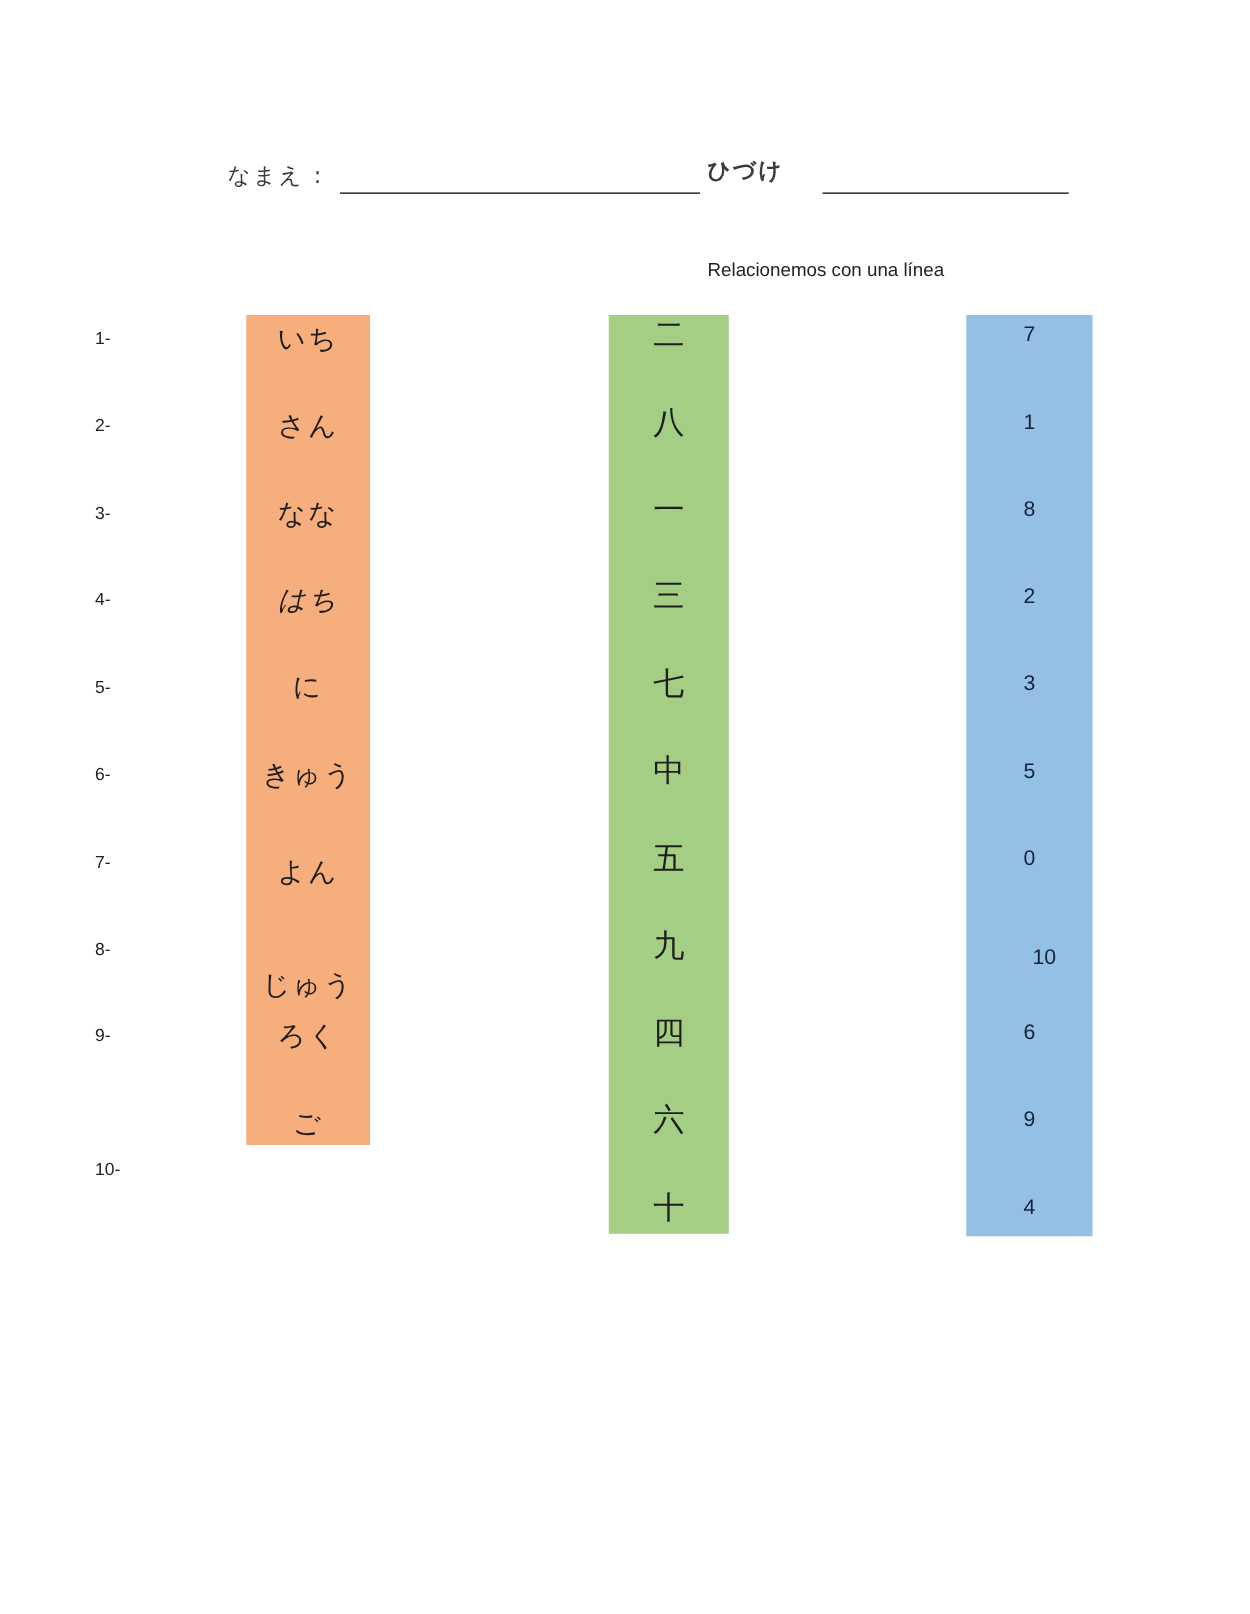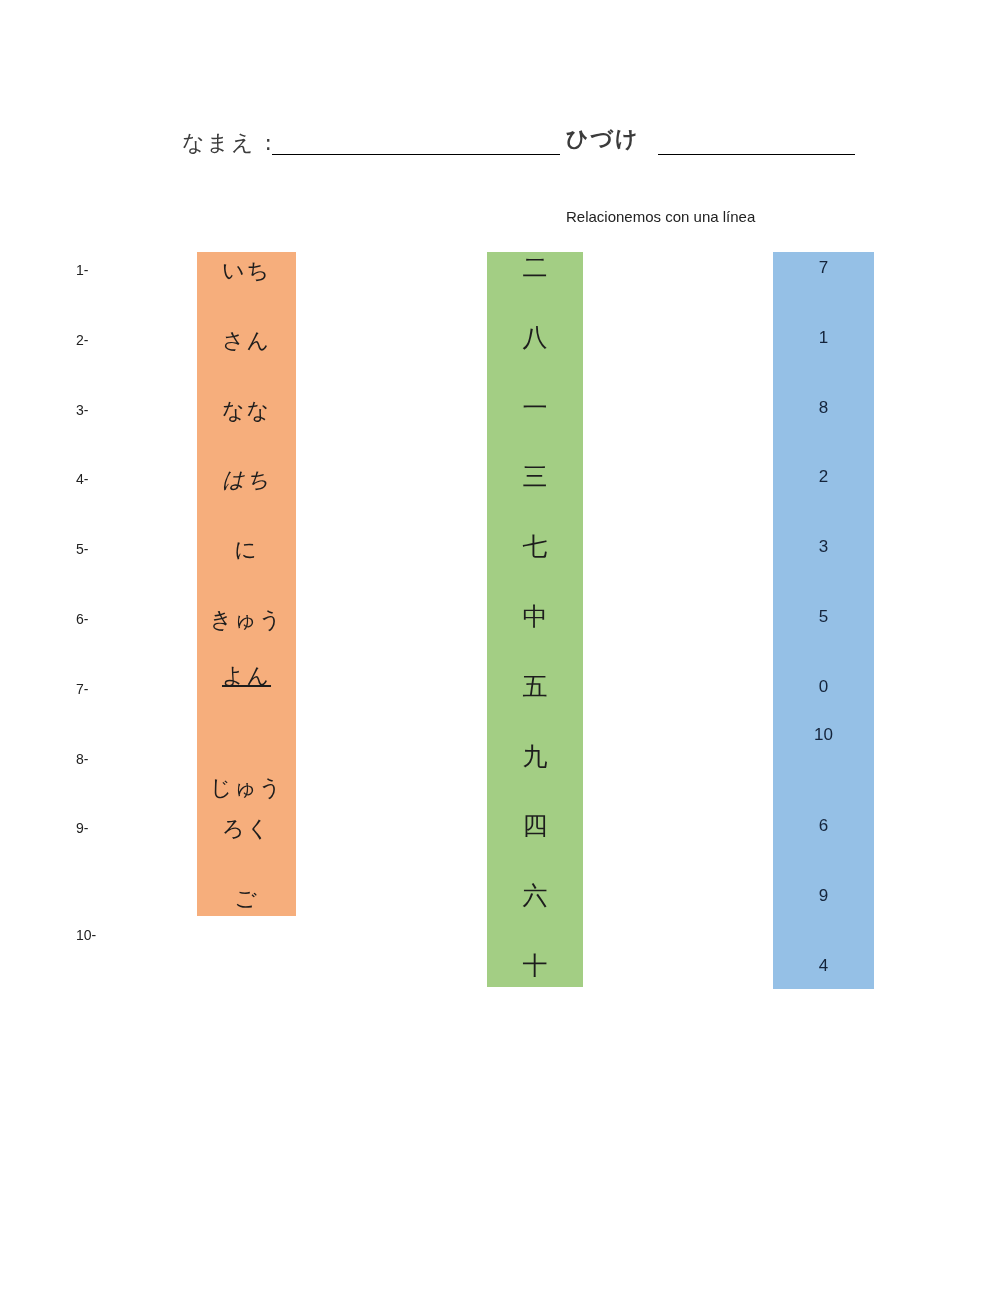--- a/index.html
+++ b/index.html
@@ -22,21 +22,21 @@
   #header-row {
     position: absolute;
     left: 0;
     top: 124px;
     width: 1000px;
     height: 44px;
   }
   .jp-label {
     position: absolute;
     font-family: "DejaVu Sans", sans-serif;
-    font-size: 22px;
+    font-size: 18px;
     color: #3b3b3b;
     letter-spacing: 2px;
     white-space: nowrap;
   }
   #name-label  { left: 182px; top: 4px; }
   #date-label  { left: 566px; top: 0; font-weight: bold; }
 
   .blank-line {
     position: absolute;
     border-bottom: 1.6px solid #000000;
@@ -164,21 +164,21 @@
       <div class="row-number" style="top: 675px;">10-</div>
     </div>
 
   <div class="column" id="column-hiragana" style="background: rgb(246, 174, 124);">
       <div class="cell" style="top: 4px;">いち</div>
       <div class="cell" style="top: 73.8px;">さん</div>
       <div class="cell" style="top: 143.6px;">なな</div>
       <div class="cell" style="top: 213.4px; font-style: italic;">はち</div>
       <div class="cell" style="top: 283.2px;">に</div>
       <div class="cell" style="top: 353px;">きゅう</div>
-      <div class="cell" style="top: 409px; text-decoration: underline;">よん</div>
+      <div class="cell" style="top: 431px;">よん</div>
       <div class="cell" style="top: 521px;">じゅう</div>
       <div class="cell" style="top: 562.4px;">ろく</div>
       <div class="cell" style="top: 632.2px;">ご</div>
     </div>
   <div class="column" id="column-kanji" style="background: rgb(163, 206, 132);">
       <div class="cell" style="top: -1px;">二</div>
       <div class="cell" style="top: 68.8px;">八</div>
       <div class="cell" style="top: 138.6px;">一</div>
       <div class="cell" style="top: 208.4px;">三</div>
       <div class="cell" style="top: 278.2px;">七</div>
@@ -190,19 +190,19 @@
       <div class="cell" style="top: 697px;">十</div>
     </div>
   <div class="column" id="column-numerals" style="background: rgb(149, 192, 230);">
       <div class="cell" style="top: 6px;">7</div>
       <div class="cell" style="top: 75.8px;">1</div>
       <div class="cell" style="top: 145.6px;">8</div>
       <div class="cell" style="top: 215.4px;">2</div>
       <div class="cell" style="top: 285.2px;">3</div>
       <div class="cell" style="top: 355px;">5</div>
       <div class="cell" style="top: 424.8px;">0</div>
-      <div class="cell" style="top: 473px;">10</div>
+      <div class="cell" style="top: 504px; padding-left: 12px;">10</div>
       <div class="cell" style="top: 564.4px;">6</div>
       <div class="cell" style="top: 634.2px;">9</div>
       <div class="cell" style="top: 704px;">4</div>
     </div>
 
 </div>
 
 </body></html>

